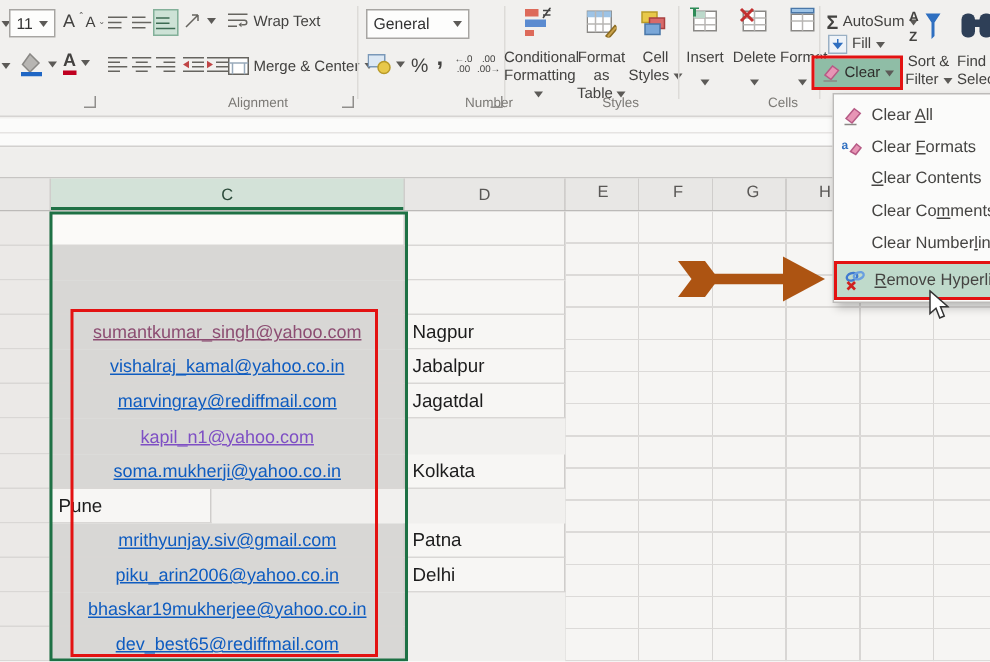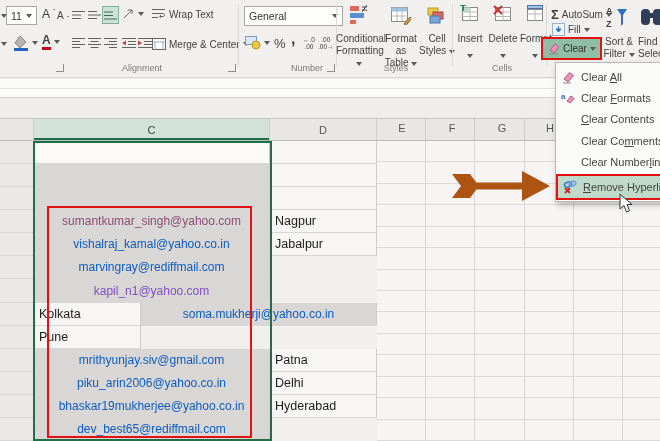--- a/index.html
+++ b/index.html
@@ -4,21 +4,21 @@
 <style>
   html,body{margin:0;padding:0;background:#fff}
   .stage{position:relative;width:660px;height:441px;overflow:hidden;
          font-family:"Liberation Sans",sans-serif;background:#f1f0ee;
          -webkit-font-smoothing:antialiased}
   .stage *{box-sizing:border-box}
 
   
   .ribbon{position:absolute;left:0;top:0;width:660px;height:78px;background:#f1f0ee;border-bottom:1px solid #d6d4d2}
   .vsep{position:absolute;top:4px;height:62px;width:1px;background:#dddbd8}
-  .grouplabel{position:absolute;top:63px;font-size:9px;color:#7b7975;text-align:center}
+  .grouplabel{position:absolute;top:63px;font-size:9px;color:#7b7975;text-align:right}
   .launcher{position:absolute;top:64px;width:8px;height:8px;border-right:1px solid #908e8b;border-bottom:1px solid #908e8b}
   .rbtn{position:absolute;display:flex;align-items:center;gap:3px;color:#434240;font-size:10px;cursor:default}
   .caret{width:0;height:0;border-left:3px solid transparent;border-right:3px solid transparent;border-top:4px solid #5c5a57}
   .box{background:#fdfdfc;border:1px solid #a7a5a2;display:flex;align-items:center;padding:0 4px;font-size:10.5px;color:#333}
   .iconbtn{position:absolute;width:17px;height:18px;display:flex;align-items:center;justify-content:center}
   .iconbtn.active{background:#cde2d6;border:1px solid #83b099}
   .stack{position:absolute;text-align:center;font-size:10px;color:#434240;line-height:12px}
   .minitxt{font-size:6.5px;line-height:6.5px;color:#434240;text-align:center}
 
   
@@ -44,21 +44,21 @@
 
   .rows{position:absolute;left:0;top:141px;width:377px;height:300px;display:flex;flex-direction:column}
   .row{flex:1;display:flex}
   .cell{border-right:1px solid #cfcdcb;border-bottom:1px solid #d9d7d5}
   .cell.sliver{width:34px;background:#ebe9e7}
   .cell.c{width:236px;background:#d8d7d5;display:flex;align-items:center;justify-content:center;overflow:hidden}
   .row.r1 .cell.c{background:#fbfaf8}
   .cell.d{width:107px;background:#f7f6f4;display:flex;align-items:center;padding-left:5px;font-size:12.5px;color:#1c1c1c}
   .row.hdr .cell{background:#1d6bbf;border-right:1px solid #1a5ea8;border-bottom:1px solid #15518f;color:#fff;font-weight:bold;font-size:13px}
   .row.hdr .cell.c{justify-content:center}
-  .email{font-size:12px;color:#0f5cc0;white-space:nowrap}
+  .email{font-size:12px;text-decoration:underline;color:#0f5cc0;white-space:nowrap}
   .email[data-variant="visited"]{color:#8c4d72}
   .email[data-variant="visited2"]{color:#7e4fc4}
 
   .green-frame{position:absolute;left:33px;top:141px;width:239px;height:300px;border:2px solid #1e7145;pointer-events:none;z-index:5}
   .red-frame-email{position:absolute;left:47px;top:206px;width:205px;height:232px;border:2px solid #e31212;pointer-events:none;z-index:6}
 
   
   .menu{position:absolute;left:555px;top:62px;width:120px;height:140px;background:#fbfbfa;border:1px solid #bdbbb9;box-shadow:2px 3px 6px rgba(0,0,0,.25);z-index:30;padding-top:3px}
   .mi{height:21.4px;display:flex;align-items:center;gap:6px;padding-left:5px;font-size:11px;color:#454442;white-space:nowrap}
   .mi .mic{width:14px;height:14px;flex:0 0 14px}
@@ -168,21 +168,21 @@
         </svg>
       <span>Merge &amp; Center</span>
       <span class="caret"></span>
     </div>
 
     <div class="launcher" style="left:56px"></div>
     <div class="grouplabel" style="left:92px;width:100px">Alignment</div>
     <div class="launcher" style="left:228px"></div>
     <div class="vsep" style="left:238px"></div>
 
-    <div class="box" style="position:absolute;left:244px;top:6px;width:99px;height:20px">
+    <div class="box" style="position:absolute;left:244px;top:6px;width:69px;height:20px">
       <span>General</span>
       <span class="caret" style="margin-left:auto"></span>
     </div>
     <div class="rbtn" style="left:245px;top:35px">
       <svg width="16" height="15">
           <rect x="0.5" y="1.5" width="11" height="8" fill="#dce8f4" stroke="#7a98b8"></rect>
           <circle cx="11" cy="10" r="4" fill="#e8c84a" stroke="#b89a28"></circle>
         </svg>
       <span class="caret"></span>
     </div>
@@ -359,33 +359,34 @@
       <div class="cell c">
           <span class="email" data-variant="link">vishalraj_kamal@yahoo.co.in</span>
         </div>
       <div class="cell d">Jabalpur</div>
     </div>
     <div class="row">
       <div class="cell sliver"></div>
       <div class="cell c">
           <span class="email" data-variant="link">marvingray@rediffmail.com</span>
         </div>
+      <div class="cell d">Jagatdal</div>
     </div>
     <div class="row">
       <div class="cell sliver"></div>
       <div class="cell c">
           <span class="email" data-variant="visited2">kapil_n1@yahoo.com</span>
         </div>
     </div>
     <div class="row">
       <div class="cell sliver"></div>
+      <div class="cell c">
+          <span class="email" data-variant="link">soma.mukherji@yahoo.co.in</span>
+        </div>
       <div class="cell d">Kolkata</div>
-      <div class="cell c">
-          <span class="email" data-variant="link">soma.mukherji@yahoo.co.in</span>
-        </div>
     </div>
     <div class="row">
       <div class="cell sliver"></div>
       <div class="cell d">Pune</div>
     </div>
     <div class="row">
       <div class="cell sliver"></div>
       <div class="cell c">
           <span class="email" data-variant="link">mrithyunjay.siv@gmail.com</span>
         </div>
@@ -396,21 +397,20 @@
       <div class="cell c">
           <span class="email" data-variant="link">piku_arin2006@yahoo.co.in</span>
         </div>
       <div class="cell d">Delhi</div>
     </div>
     <div class="row">
       <div class="cell sliver"></div>
       <div class="cell c">
           <span class="email" data-variant="link">bhaskar19mukherjee@yahoo.co.in</span>
         </div>
-      <div class="cell d">Hyderabad</div>
     </div>
     <div class="row">
       <div class="cell sliver"></div>
       <div class="cell c">
           <span class="email" data-variant="link">dev_best65@rediffmail.com</span>
         </div>
     </div>
   </div>
 
   <div class="green-frame"></div>

